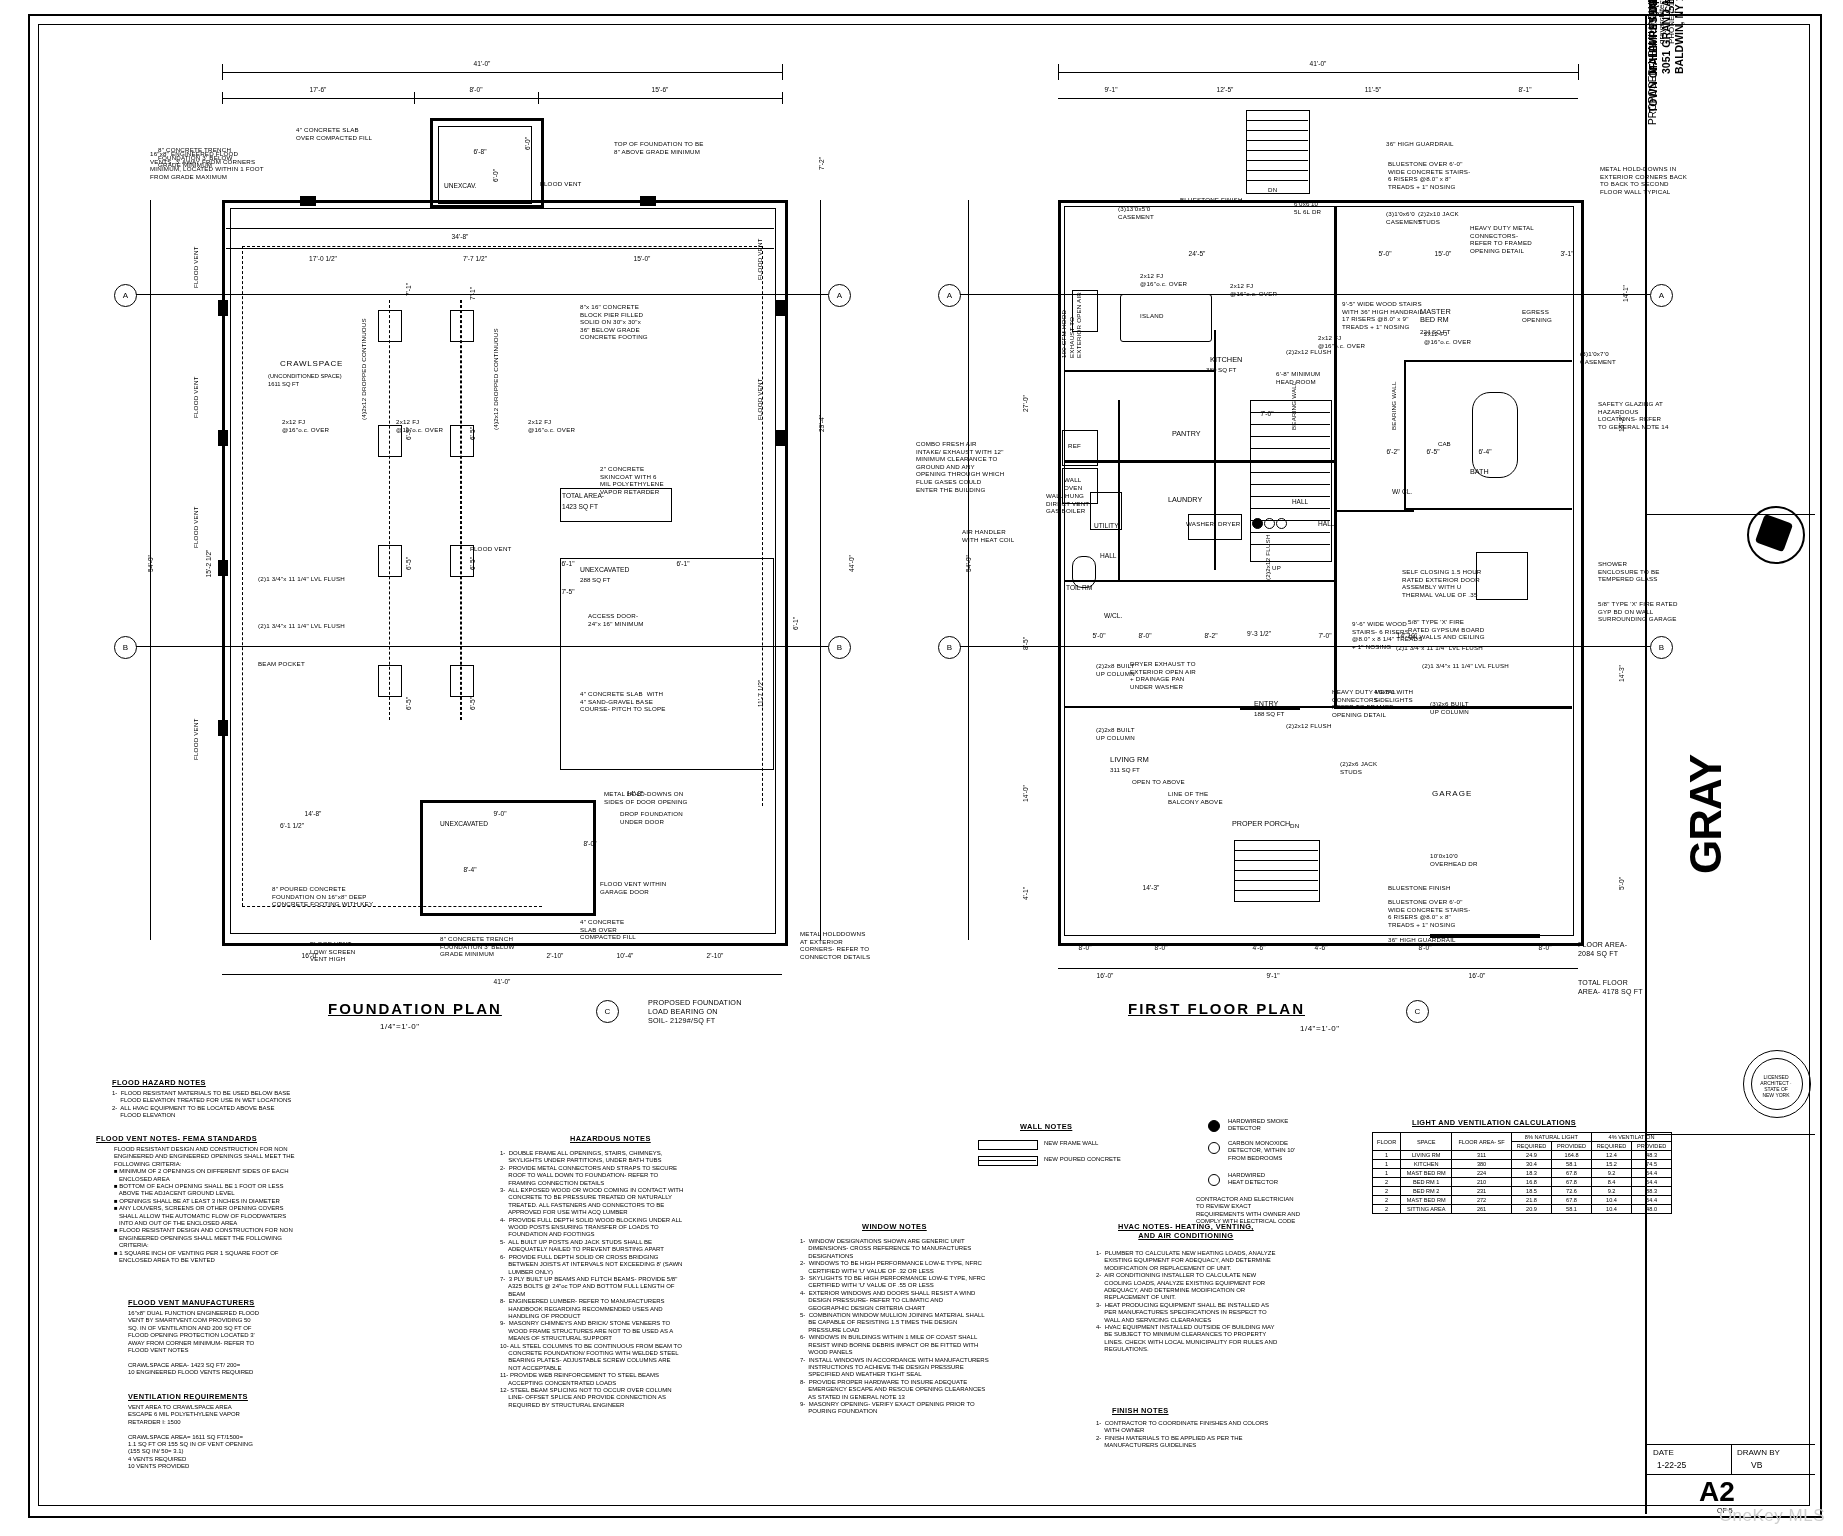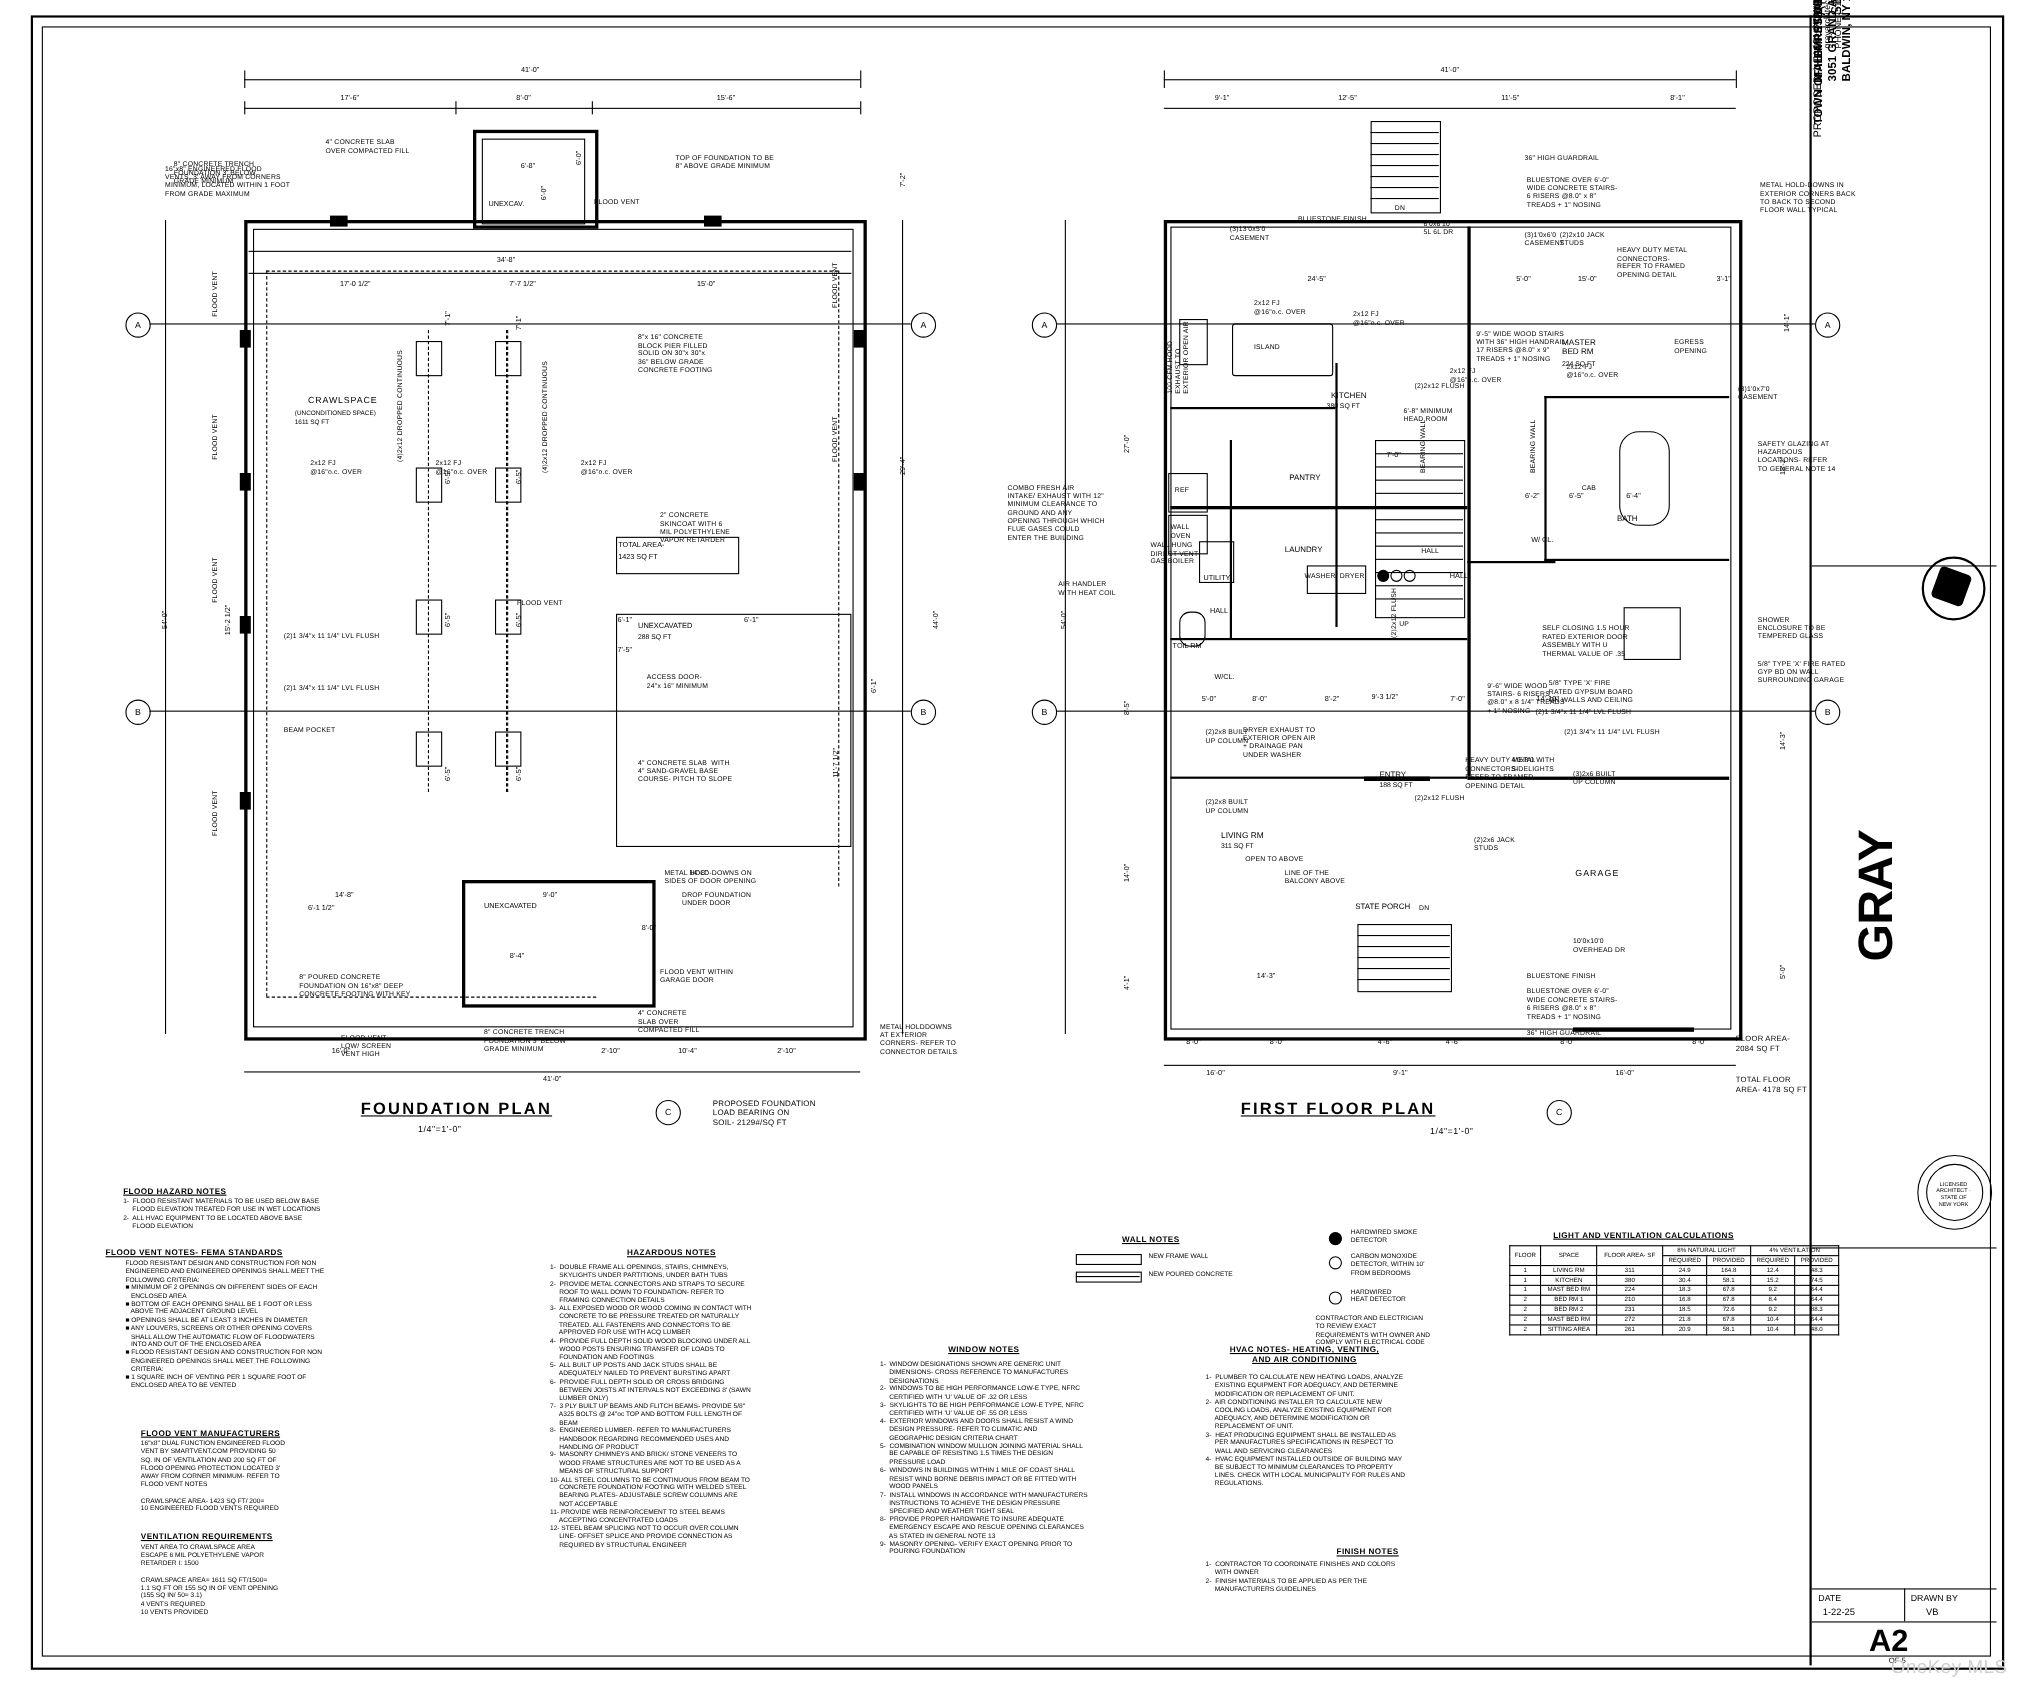--- a/index.html
+++ b/index.html
@@ -324,21 +324,21 @@
     <div class="lbl" style="left:1168px;top:496px;width:80px;font-size:7.2px;">LAUNDRY</div>
     <div class="lbl" style="left:1094px;top:522px;width:60px;font-size:6.6px;">UTILITY</div>
     <div class="lbl" style="left:1100px;top:552px;width:50px;font-size:6.6px;">HALL</div>
     <div class="lbl" style="left:1318px;top:520px;width:50px;font-size:6.6px;">HALL</div>
     <div class="lbl" style="left:1066px;top:584px;width:50px;font-size:6.6px;">TOIL RM</div>
     <div class="lbl" style="left:1104px;top:612px;width:50px;font-size:6.6px;">W/CL.</div>
     <div class="lbl" style="left:1110px;top:756px;width:80px;font-size:7.6px;">LIVING RM</div>
     <div class="lbl" style="left:1110px;top:766px;width:80px;font-size:6.2px;">311 SQ FT</div>
     <div class="lbl" style="left:1254px;top:700px;width:60px;font-size:7.2px;">ENTRY</div>
     <div class="lbl" style="left:1254px;top:710px;width:60px;font-size:6.2px;">188 SQ FT</div>
-    <div class="lbl" style="left:1232px;top:820px;width:90px;font-size:7.2px;">STATE PORCH</div>
+    <div class="lbl" style="left:1232px;top:820px;width:90px;font-size:7.2px;">PROPER PORCH</div>
     <div class="lbl" style="left:1432px;top:790px;width:80px;font-size:8px;letter-spacing:1px;">GARAGE</div>
     <div class="lbl" style="left:1420px;top:308px;width:90px;font-size:7.4px;">MASTER
 BED RM</div>
     <div class="lbl" style="left:1420px;top:328px;width:90px;font-size:6.2px;">224 SQ FT</div>
     <div class="lbl" style="left:1470px;top:468px;width:60px;font-size:7.2px;">BATH</div>
     <div class="lbl" style="left:1392px;top:488px;width:50px;font-size:6.6px;">W/ CL.</div>
     <div class="lbl" style="left:1438px;top:440px;width:40px;font-size:6.2px;">CAB</div>
     <div class="lbl" style="left:1292px;top:498px;width:50px;font-size:6.4px;">HALL</div>
 
     <div style="position:absolute;left:1252px;top:518px;width:9px;height:9px;border:1px solid #000;border-radius:50%;background:#000;"></div>
@@ -635,21 +635,21 @@
      ADEQUACY, AND DETERMINE MODIFICATION OR
      REPLACEMENT OF UNIT.
 3-  HEAT PRODUCING EQUIPMENT SHALL BE INSTALLED AS
      PER MANUFACTURES SPECIFICATIONS IN RESPECT TO
      WALL AND SERVICING CLEARANCES
 4-  HVAC EQUIPMENT INSTALLED OUTSIDE OF BUILDING MAY
      BE SUBJECT TO MINIMUM CLEARANCES TO PROPERTY
      LINES. CHECK WITH LOCAL MUNICIPALITY FOR RULES AND
      REGULATIONS.</div>
 
-  <div class="note-h" style="left:1215px;top:1406px;">FINISH NOTES</div>
+  <div class="note-h" style="left:1112px;top:1406px;">FINISH NOTES</div>
   <div class="note-b" style="left:1096px;top:1420px;">1-  CONTRACTOR TO COORDINATE FINISHES AND COLORS
      WITH OWNER
 2-  FINISH MATERIALS TO BE APPLIED AS PER THE
      MANUFACTURERS GUIDELINES</div>
 
   <div class="note-h" style="left:1020px;top:1122px;">WALL NOTES</div>
   <div class="box" style="left:978px;top:1140px;width:58px;height:8px;"></div>
   <div class="note-b" style="left:1044px;top:1140px;">NEW FRAME WALL</div>
   <div class="box" style="left:978px;top:1156px;width:58px;height:8px;"></div>
   <div class="ln h1px" style="left:978px;top:1160px;width:58px;"></div>

